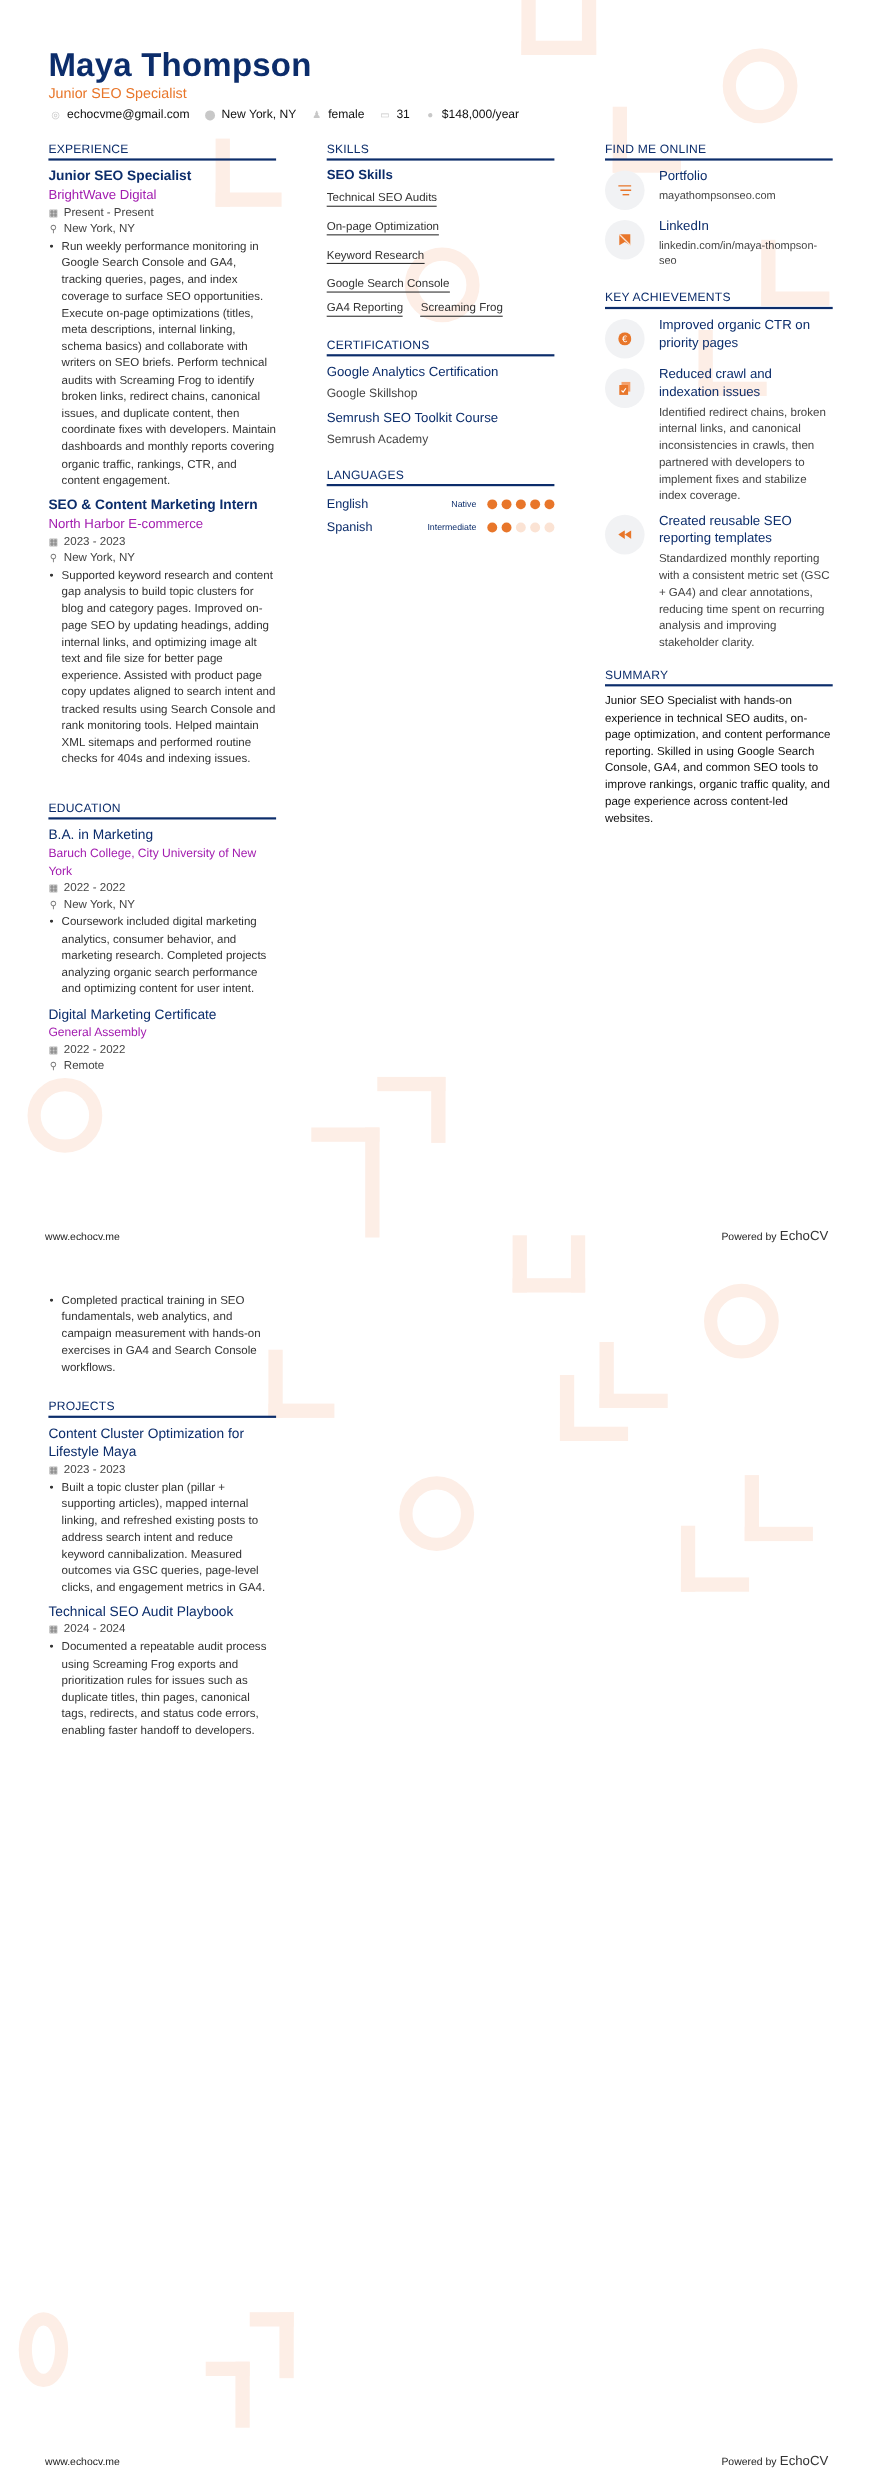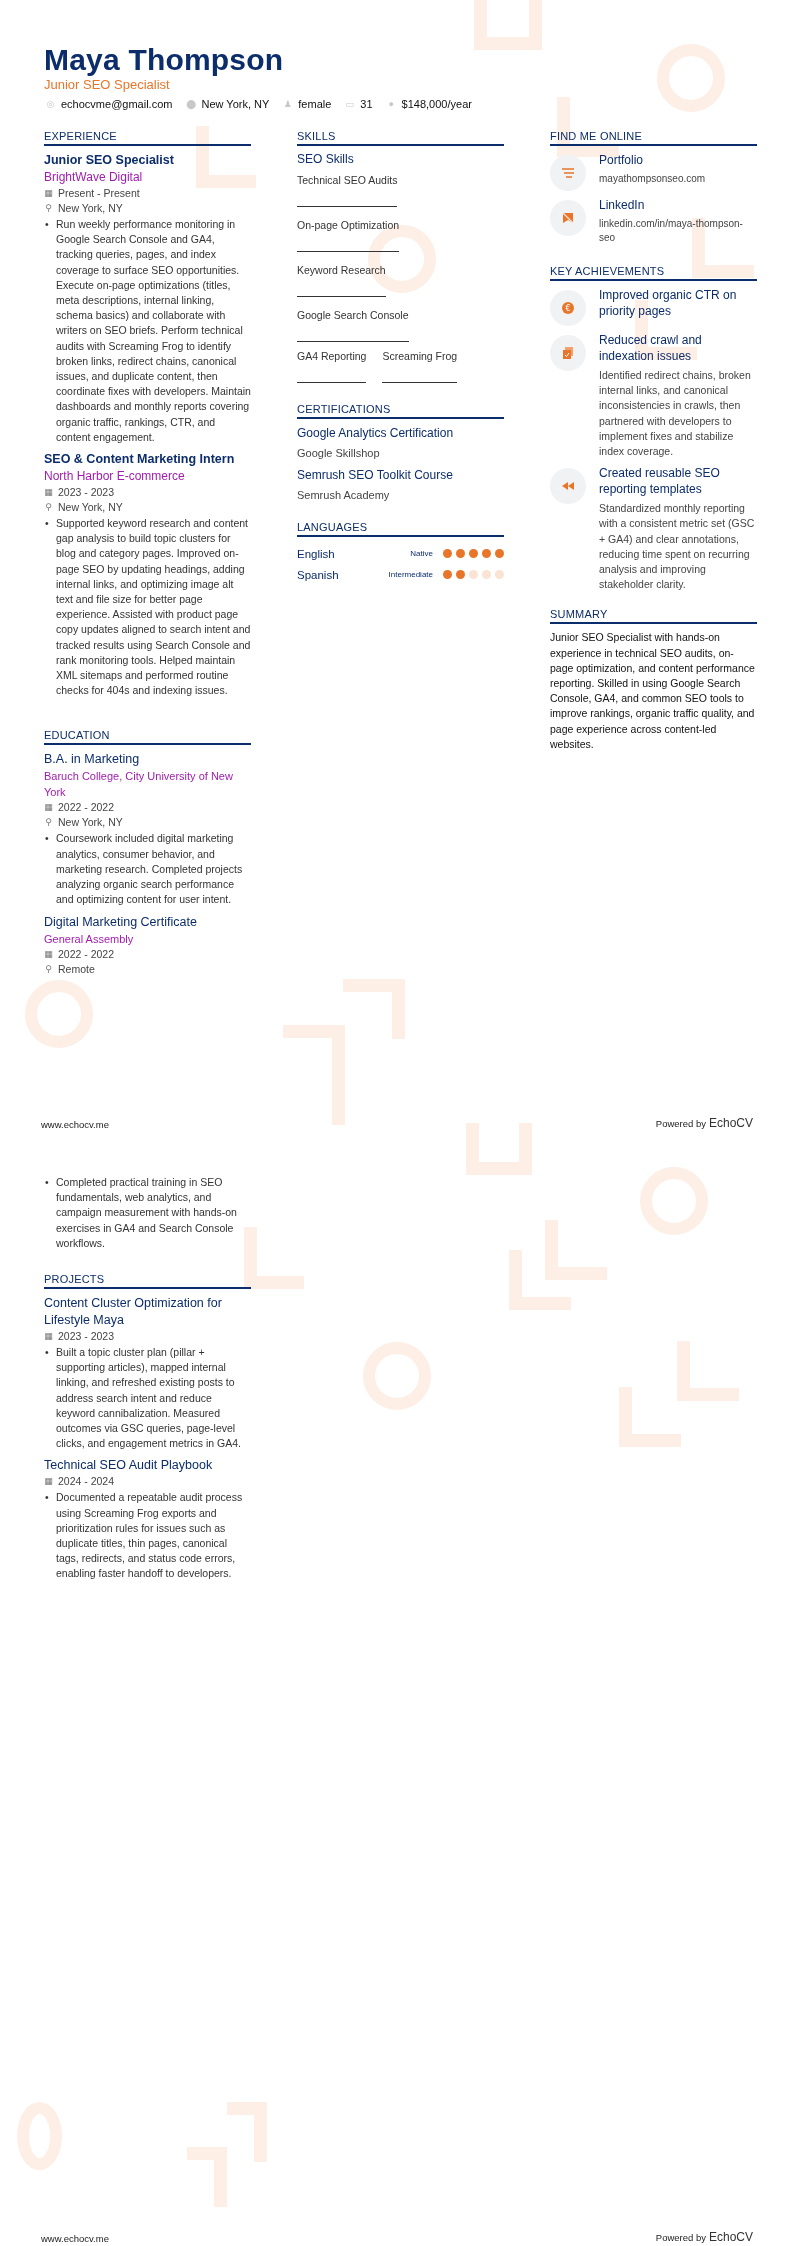--- a/index.html
+++ b/index.html
@@ -30,23 +30,23 @@
 
   .job-title { font-size: 12.5px; font-weight: bold; color: #0c2d6b; line-height: 17px; }
   .job-title.light { font-weight: normal; }
   .company { font-size: 12px; color: #a21caf; line-height: 17px; }
   .meta { font-size: 10.5px; color: #444; line-height: 15px; display: flex; align-items: center; }
   .meta .mi { width: 9px; margin-right: 5px; color: #777; font-size: 9px; text-align: center; }
   .bul { font-size: 10.5px; color: #333; line-height: 15.2px; padding-left: 12px; position: relative; margin-top: 1px; }
   .bul::before { content: "•"; position: absolute; left: 1px; top: 0; color: #333; }
   .entry { margin-bottom: 6px; }
 
-  .skill-group { font-size: 12px; color: #0c2d6b; margin-bottom: 4px; }
+  .skill-group { font-size: 12px; color: #0c2d6b; margin-bottom: 4px; font-weight: bold; }
   .skill-list { display: flex; flex-wrap: wrap; }
-  .skill { font-size: 10.5px; color: #333; padding-bottom: 20px; border-bottom: 1px solid #333; margin-right: 16px; margin-bottom: 8px; }
+  .skill { font-size: 10.5px; color: #333; padding-bottom: 1px; border-bottom: 1px solid #333; margin-right: 16px; margin-bottom: 8px; }
 
   .cert-name { font-size: 12px; color: #0c2d6b; line-height: 17px; }
   .cert-org { font-size: 11px; color: #444; line-height: 15px; margin-top: 4px; margin-bottom: 6px; }
 
   .lang { display: flex; align-items: center; justify-content: space-between; height: 21px; }
   .lang-name { font-size: 11.5px; color: #0c2d6b; }
   .lang-right { display: flex; align-items: center; }
   .lang-level { font-size: 8px; color: #0c2d6b; margin-right: 6px; }
   .dot { width: 9px; height: 9px; border-radius: 50%; background: #e8762a; margin-left: 4px; }
   .dot.off { background: #fbe3d4; }

